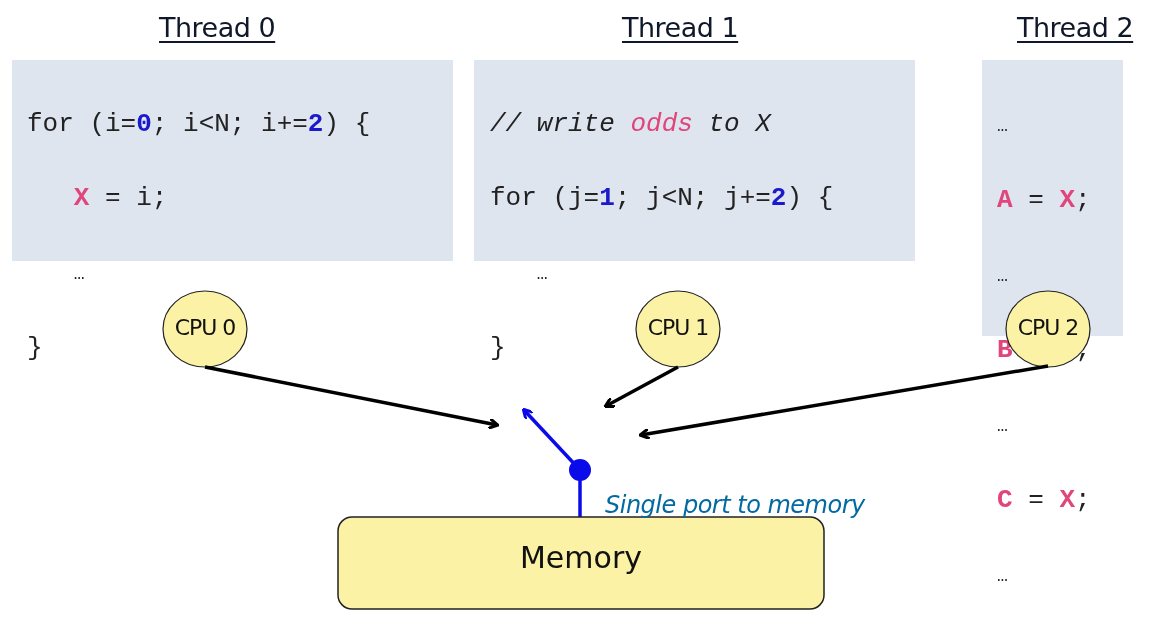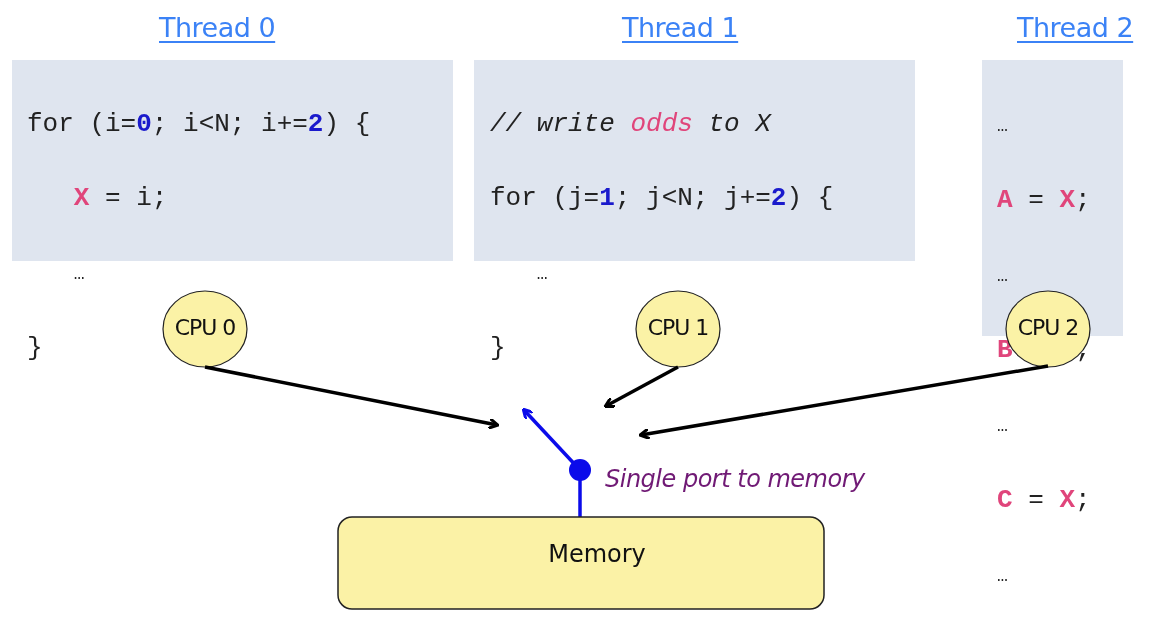--- a/index.html
+++ b/index.html
@@ -1,35 +1,35 @@
 <!DOCTYPE html>
 <html><head>
   <meta charset="utf-8">
   <style>
     html, body { margin: 0; padding: 0; background: #ffffff; }
     body { width: 1172px; height: 624px; position: relative; overflow: hidden;
            font-family: "Liberation Sans", sans-serif; }
     .thread-title { position: absolute; top: 12px; font-family: "DejaVu Sans", sans-serif;
-                    font-size: 27px; color: #3b82f6; text-decoration: underline;
+                    font-size: 27px; color: #0f172a; text-decoration: underline;
                     text-decoration-thickness: 2px; text-underline-offset: 4px; letter-spacing: -0.5px; }
     .code-box { position: absolute; background: #dfe5ef; }
     .code { position: absolute; font-family: "Liberation Mono", monospace; font-size: 26px;
             line-height: 37px; color: #222; white-space: pre; }
     .cmt { font-style: italic; color: #222; }
     .hl-pink { color: #e0457b; }
     .bold-pink { color: #e0457b; font-weight: bold; }
     .bold-blue { color: #1a1acc; font-weight: bold; }
     .dots { font-size: 18px; letter-spacing: -1px; }
     svg.overlay { position: absolute; left: 0; top: 0; }
     .cpu-label { position: absolute; font-family: "DejaVu Sans", sans-serif; font-size: 22px;
                  color: #111; width: 90px; text-align: center; letter-spacing: -1px; }
     .mem-label { position: absolute; left: 338px; top: 540px; width: 486px; text-align: center;
-                 font-family: "DejaVu Sans", sans-serif; font-size: 24px; color: #111; margin-left: 16px; }
-    .port-label { position: absolute; left: 605px; top: 465px; font-family: "DejaVu Sans", sans-serif;
-                  font-style: italic; font-size: 24px; color: #701a75; letter-spacing: -0.5px; }
+                 font-family: "DejaVu Sans", sans-serif; font-size: 30px; color: #111; }
+    .port-label { position: absolute; left: 605px; top: 491px; font-family: "DejaVu Sans", sans-serif;
+                  font-style: italic; font-size: 24px; color: #0369a1; letter-spacing: -0.5px; }
   </style>
 </head>
 <body>
 
 <div class="thread-title" style="left:159px;">Thread 0</div>
 <div class="thread-title" style="left:622px;">Thread 1</div>
 <div class="thread-title" style="left:992px;margin-left:25px;">Thread 2</div>
 
 <div class="code-box" style="left:12px; top:60px; width:441px; height:201px;"></div>
 <div class="code" style="left:27px; top:69px;">

